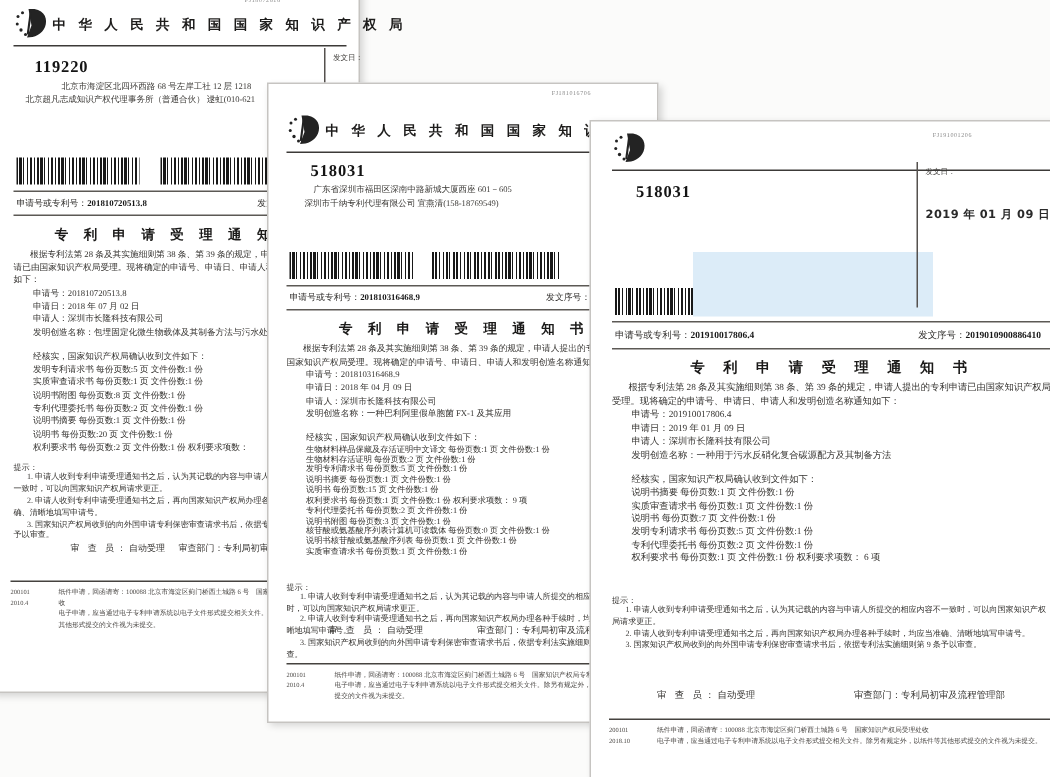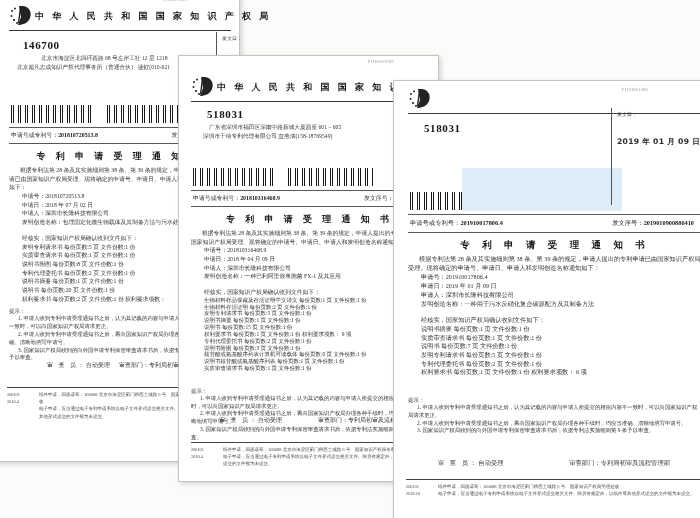--- a/index.html
+++ b/index.html
@@ -109,21 +109,21 @@
             <circle cx="8" cy="18" r="1"></circle>
             <path d="M10 1 L14 1 C21 2 23 8 21 13 C19 18 14 20 9 20 L12 12 Z"></path>
             <path d="M11.5 3 L9.5 18" stroke="#232323" stroke-width="1.4" fill="none"></path>
           </g>
         </svg>
     </span>
     <h1 class="office-title">中 华 人 民 共 和 国 国 家 知 识 产 权 局</h1>
   </header>
   <div class="header-rule"></div>
   <div class="addr-block">
-    <div class="recipient-code">146700</div>
+    <div class="recipient-code">119220</div>
     <div class="addr1">北京市海淀区北四环西路 68 号左岸工社 12 层 1218</div>
     <div class="addr2">北京超凡志成知识产权代理事务所（普通合伙） 逯虹(010-621</div>
   </div>
   <div class="date-col">
     <div class="date-label">发文日：</div>
     <div class="date-value"></div>
   </div>
   <div class="barcodes">
     <span class="barcode bc1"></span>
     <span class="barcode bc2"></span>

